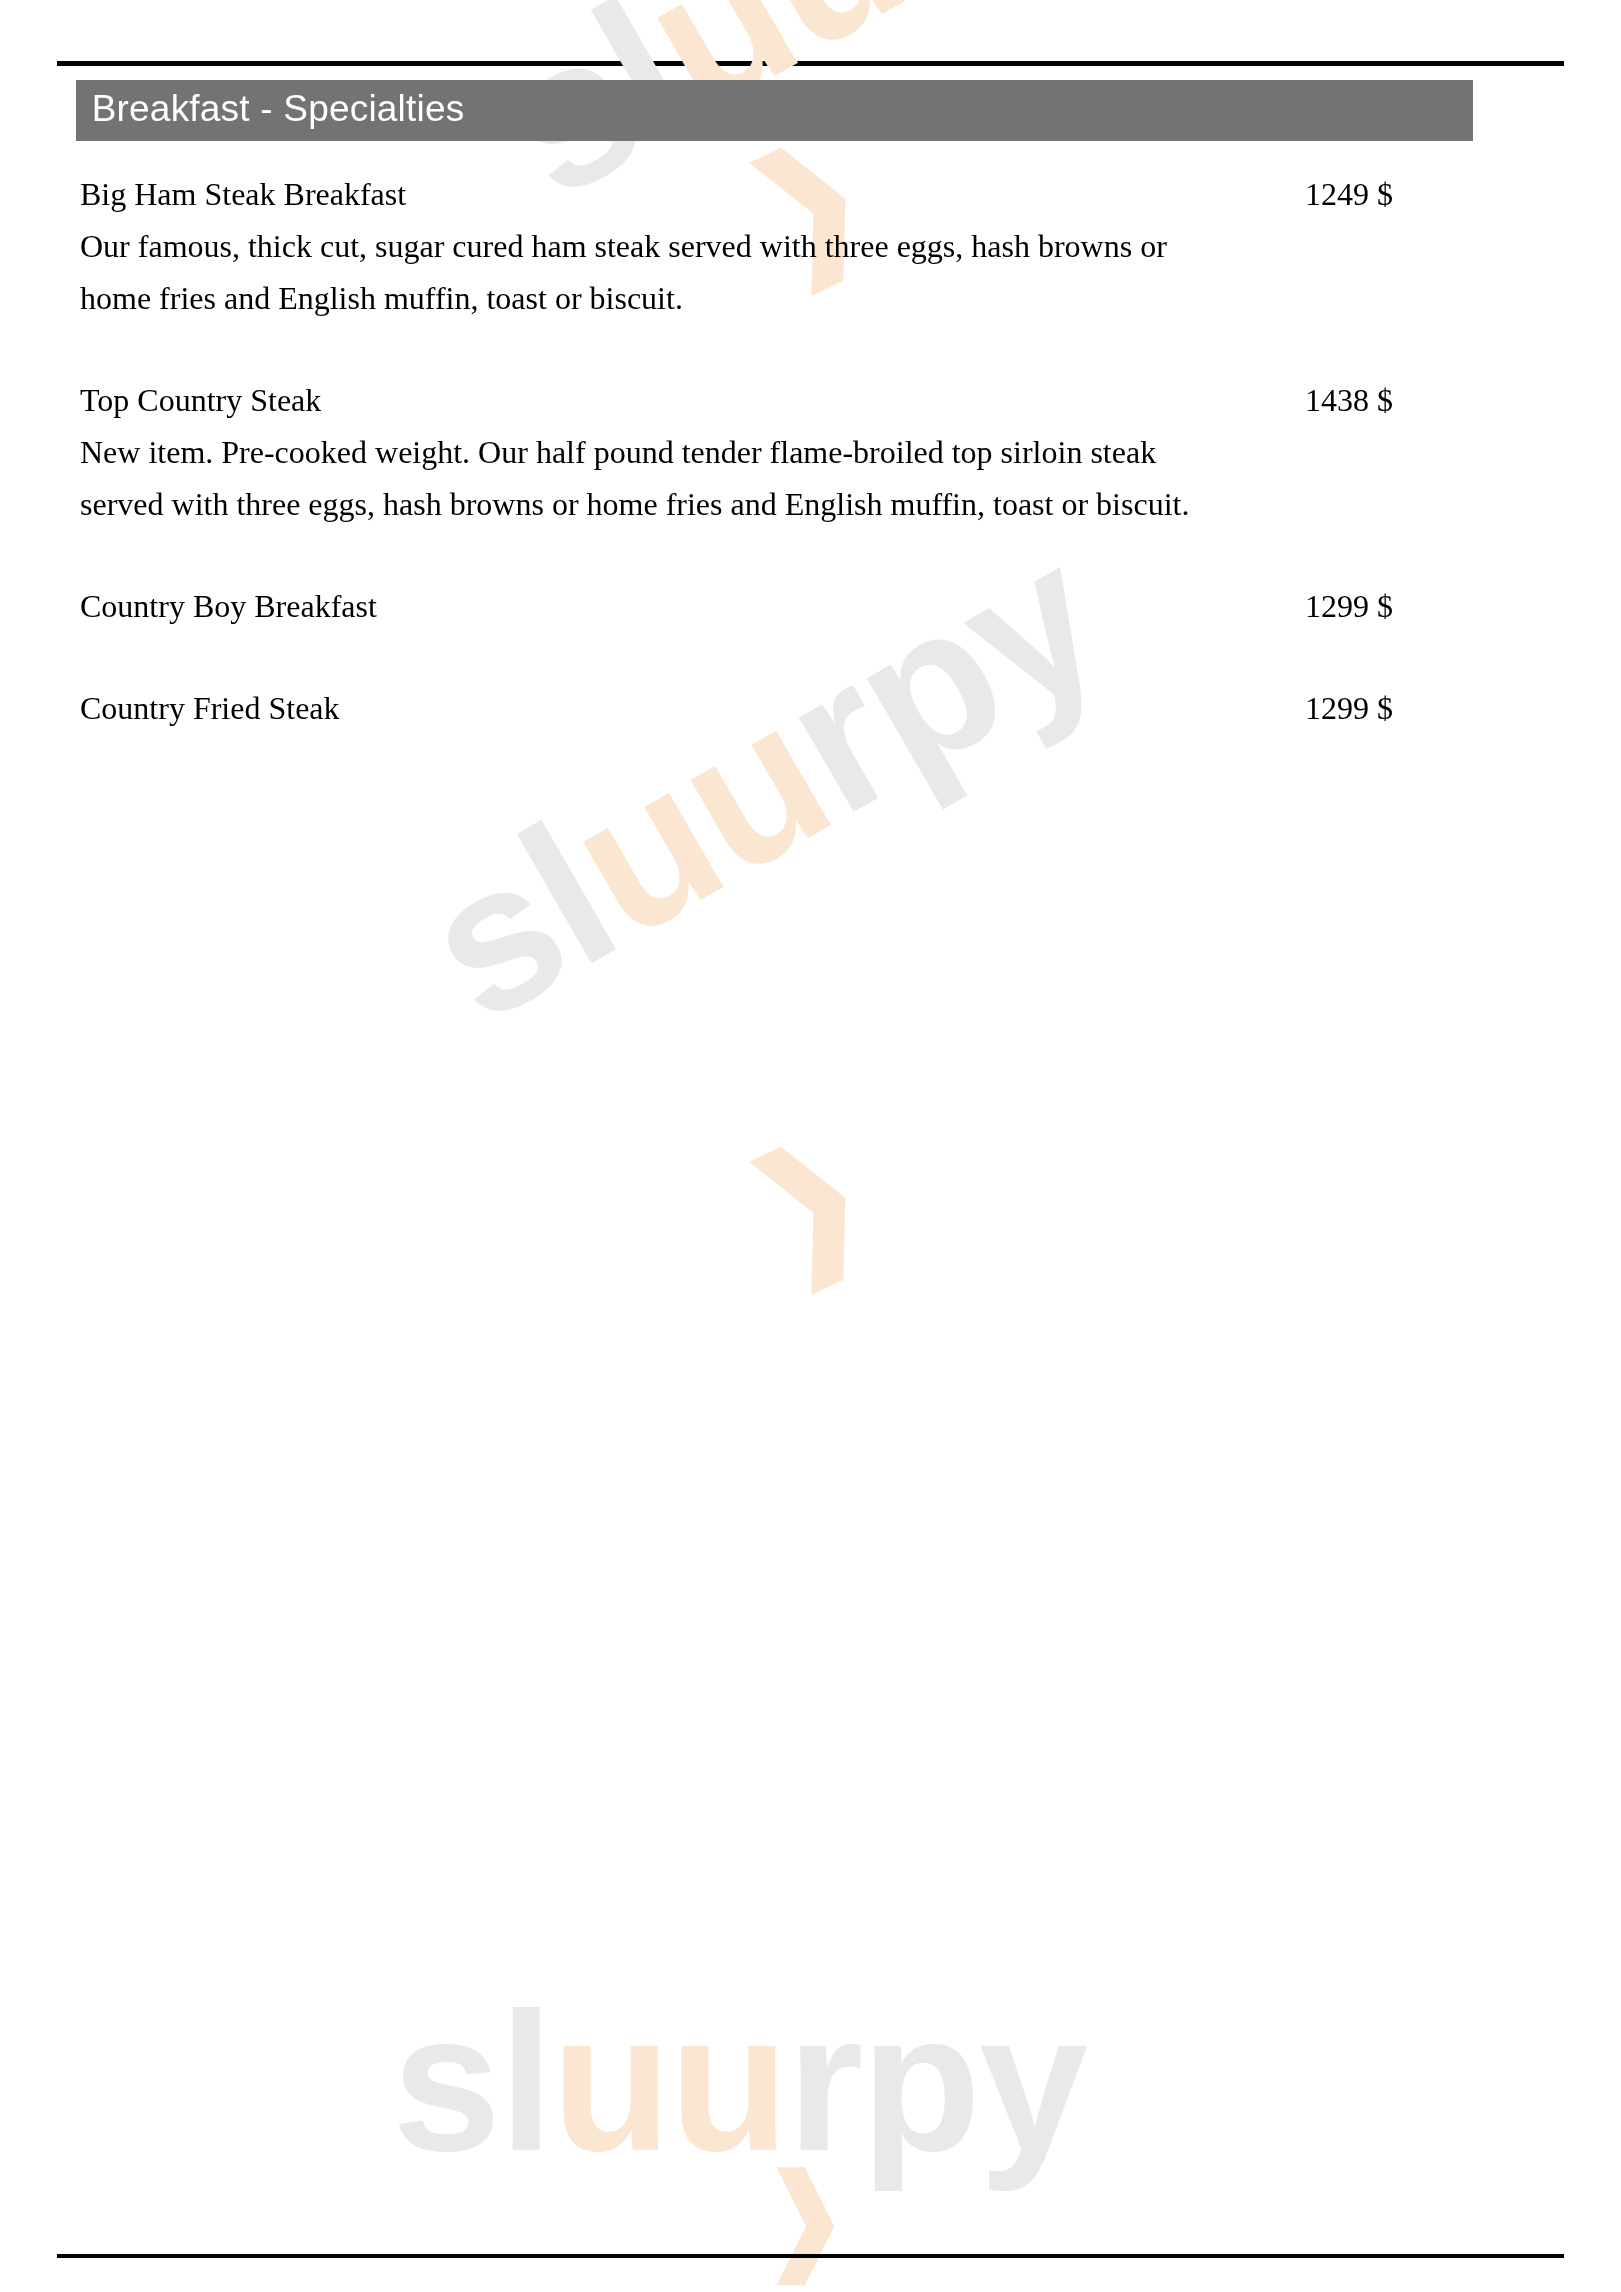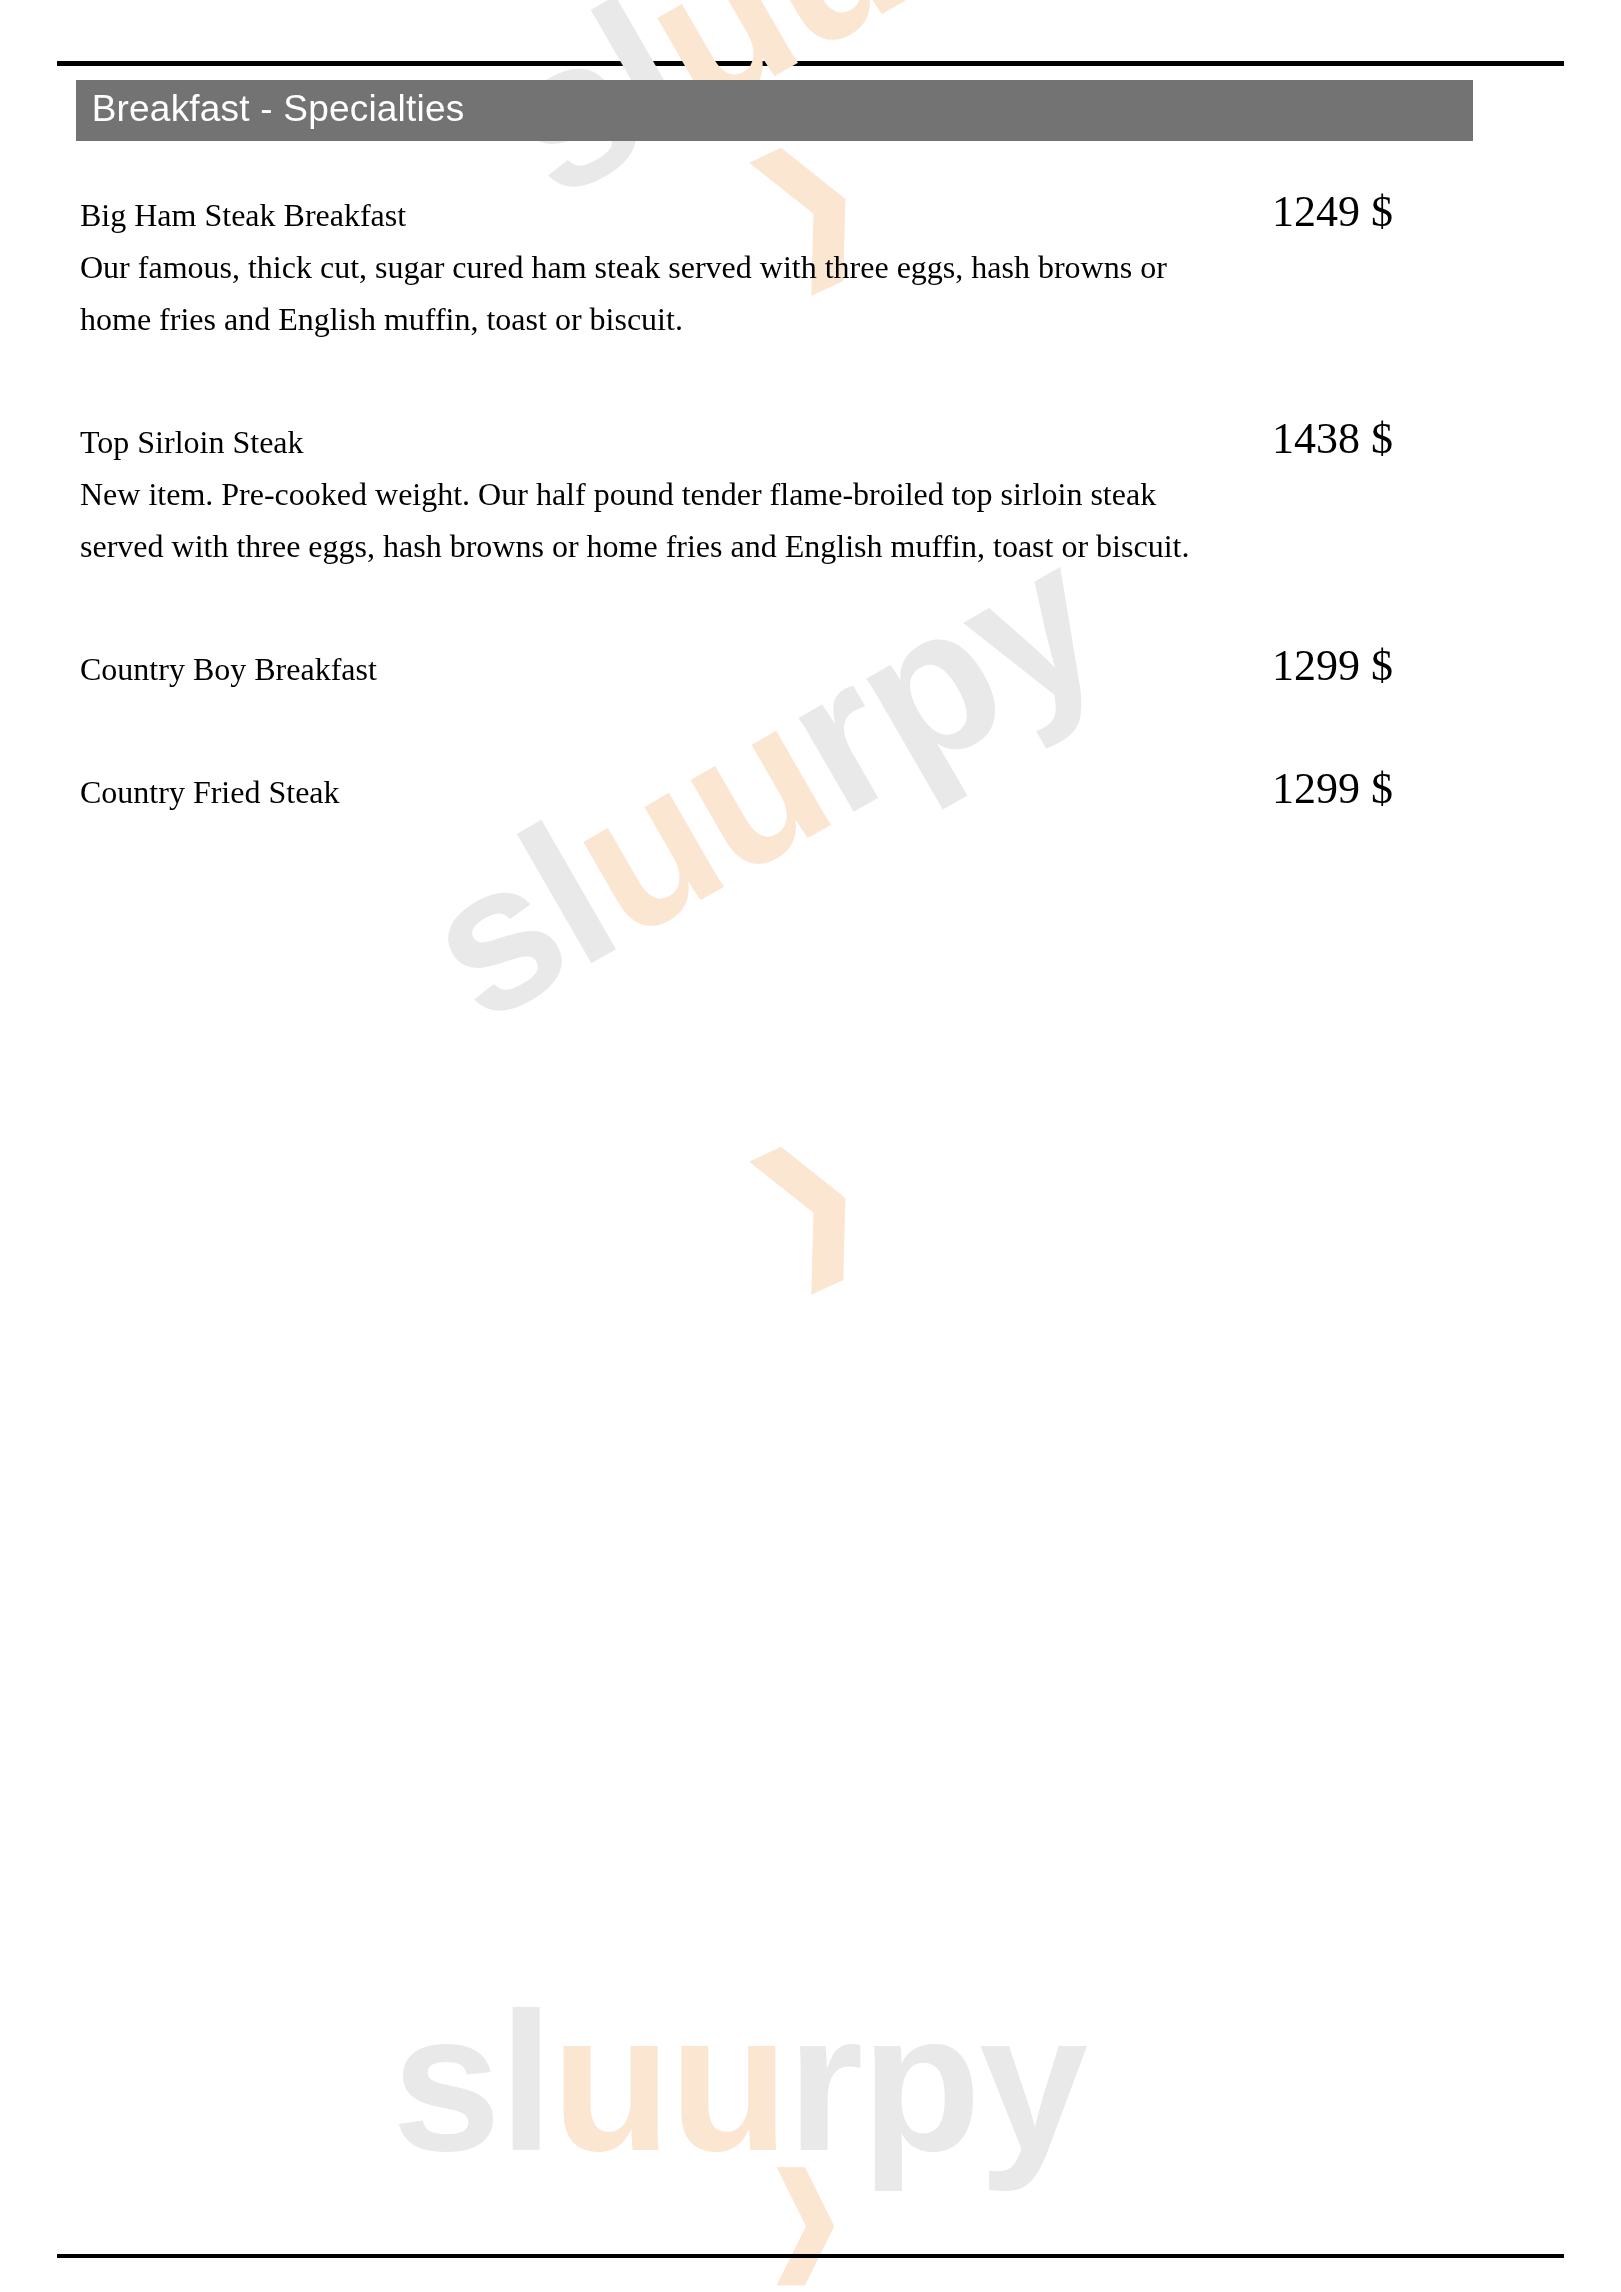--- a/index.html
+++ b/index.html
@@ -134,24 +134,23 @@
   .item-head {
     display: flex;
     justify-content: space-between;
     align-items: baseline;
   }
   .item-name {
     font-size: 32px;
     line-height: 51px;
   }
   .item-price {
-    font-size: 44px;
+    font-size: 32px;
     line-height: 51px;
     white-space: nowrap;
-    margin-top: 17px;
   }
   .item-desc {
     font-size: 32px;
     line-height: 52px;
     max-width: 1157px;
   }
 </style>
 </head>
 <body>
 
@@ -177,21 +176,21 @@
     <div class="item">
       <div class="item-head">
         <div class="item-name">Big Ham Steak Breakfast</div>
         <div class="item-price">1249 $</div>
       </div>
       <div class="item-desc">Our famous, thick cut, sugar cured ham steak served with three eggs, hash browns or home fries and English muffin, toast or biscuit.</div>
     </div>
 
     <div class="item">
       <div class="item-head">
-        <div class="item-name">Top Sirloin Steak</div>
+        <div class="item-name">Top Country Steak</div>
         <div class="item-price">1438 $</div>
       </div>
       <div class="item-desc">New item. Pre-cooked weight. Our half pound tender flame-broiled top sirloin steak served with three eggs, hash browns or home fries and English muffin, toast or biscuit.</div>
     </div>
 
     <div class="item">
       <div class="item-head">
         <div class="item-name">Country Boy Breakfast</div>
         <div class="item-price">1299 $</div>
       </div>

